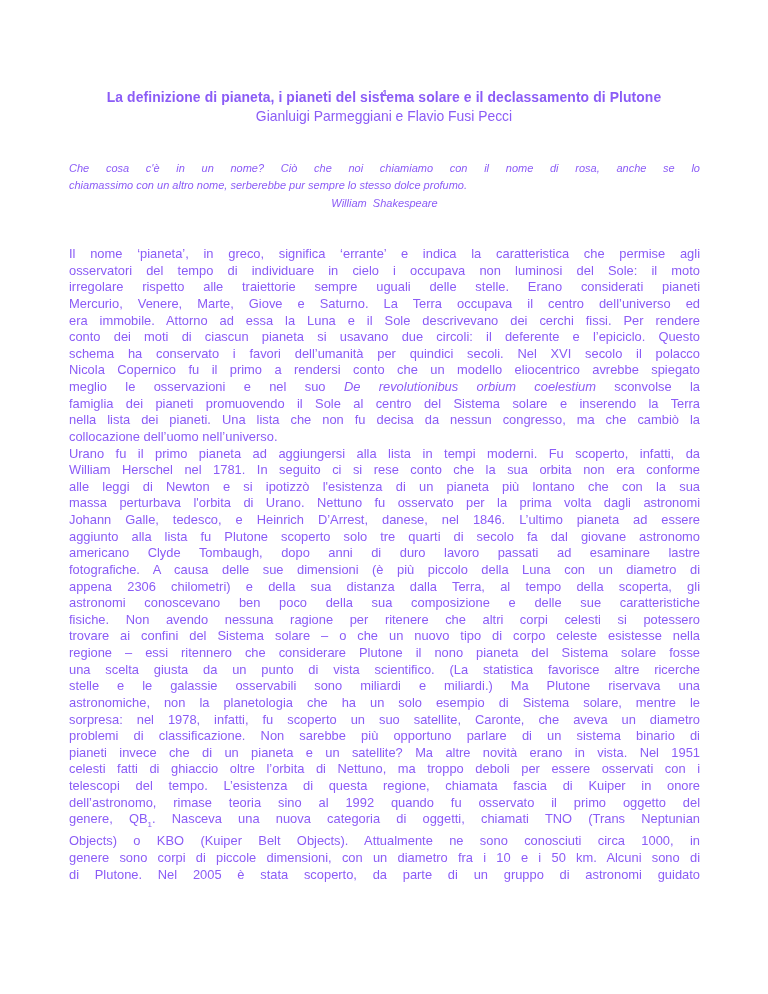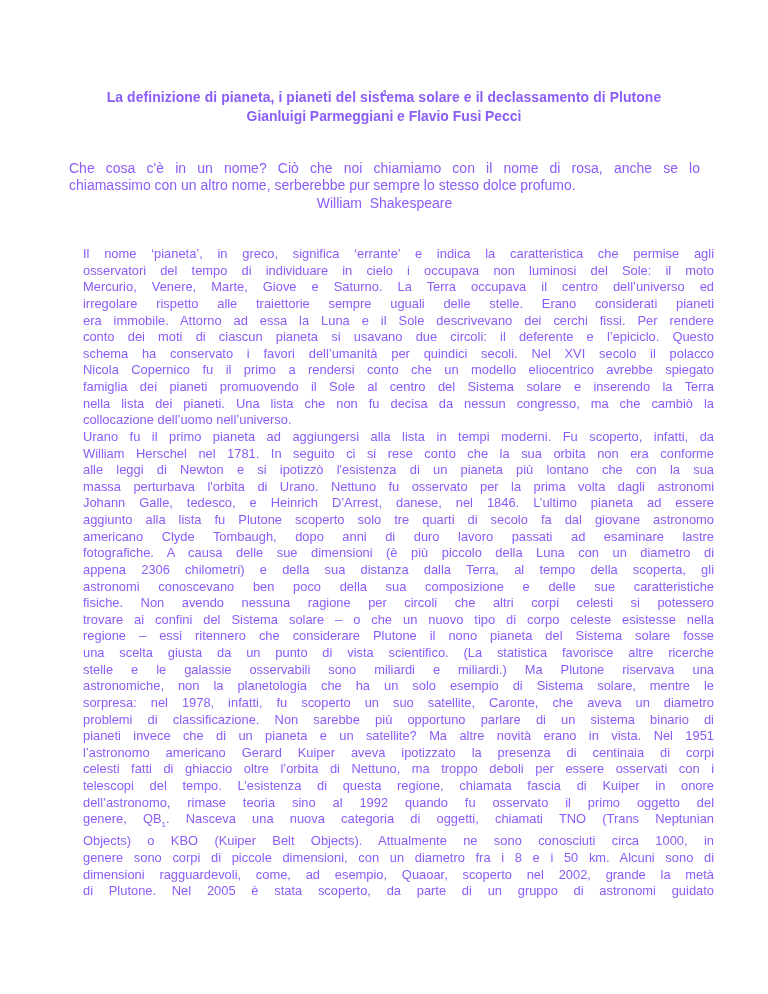--- a/index.html
+++ b/index.html
@@ -3,26 +3,26 @@
 <meta charset="utf-8">
 <style>
   html,body{margin:0;padding:0;background:#ffffff;}
   .page{
     position:relative;width:768px;height:994px;background:#ffffff;
     color:#1d1d1d;font-family:"Liberation Sans","DejaVu Sans",sans-serif;
     overflow:hidden;
   }
   .header{position:absolute;top:84px;left:0;width:100%;text-align:center;line-height:19.5px;}
   .title{margin:0;font-size:13.9px;font-weight:bold;letter-spacing:0.1px;}
-  .authors{font-size:13.9px;font-weight:bold;}
-  .quote{position:absolute;top:160px;left:69px;width:631px;font-size:14px;line-height:17.3px;}
+  .authors{font-size:13.9px;font-weight:normal;}
+  .quote{position:absolute;top:160px;left:69px;width:631px;font-style:italic;font-size:11px;line-height:17.3px;}
   .qline{text-align:justify;text-align-last:justify;}
   .qline.endline{text-align-last:left;}
   .attribution{text-align:center;white-space:pre-wrap;}
-  .bodytext{position:absolute;top:246px;left:83px;width:631px;font-size:12.9px;line-height:16.62px;}
+  .bodytext{position:absolute;top:246px;left:69px;width:631px;font-size:12.9px;line-height:16.62px;}
   .bline{text-align:justify;text-align-last:justify;text-justify:inter-word;}
   .bline.endline{text-align-last:left;}
   .it{font-style:italic;}
   .sup{font-size:0.62em;vertical-align:super;font-weight:bold;margin:0 -1px 0 -2px;}
   .sub{font-size:0.62em;vertical-align:sub;}
 </style>
 </head>
 <body>
 
 <div class="page" style="color: #8b5cf6; background: rgb(255, 255, 255);">
@@ -33,51 +33,50 @@
 
   <div class="quote">
     <div class="qline">Che cosa c'è in un nome? Ciò che noi chiamiamo con il nome di rosa, anche se lo</div>
       <div class="qline endline">chiamassimo con un altro nome, serberebbe pur sempre lo stesso dolce profumo.</div>
       <div class="attribution">William  Shakespeare</div>
   </div>
 
   <div class="bodytext">
       <div class="bline">Il nome ‘pianeta’, in greco, significa ‘errante’ e indica la caratteristica che permise agli</div>
       <div class="bline">osservatori del tempo di individuare in cielo i occupava non luminosi del Sole: il moto</div>
+      <div class="bline">irregolare rispetto alle traiettorie sempre uguali delle stelle. Erano considerati pianeti</div>
       <div class="bline">Mercurio, Venere, Marte, Giove e Saturno. La Terra occupava il centro dell’universo ed</div>
-      <div class="bline">irregolare rispetto alle traiettorie sempre uguali delle stelle. Erano considerati pianeti</div>
       <div class="bline">era immobile. Attorno ad essa la Luna e il Sole descrivevano dei cerchi fissi. Per rendere</div>
       <div class="bline">conto dei moti di ciascun pianeta si usavano due circoli: il deferente e l’epiciclo. Questo</div>
       <div class="bline">schema ha conservato i favori dell’umanità per quindici secoli. Nel XVI secolo il polacco</div>
       <div class="bline">Nicola Copernico fu il primo a rendersi conto che un modello eliocentrico avrebbe spiegato</div>
+      <div class="bline"><span>meglio le osservazioni e nel suo </span><span class="it">De revolutionibus orbium coelestium</span><span> sconvolse la</span></div>
       <div class="bline">famiglia dei pianeti promuovendo il Sole al centro del Sistema solare e inserendo la Terra</div>
       <div class="bline">nella lista dei pianeti. Una lista che non fu decisa da nessun congresso, ma che cambiò la</div>
       <div class="bline endline">collocazione dell’uomo nell’universo.</div>
       <div class="bline">Urano fu il primo pianeta ad aggiungersi alla lista in tempi moderni. Fu scoperto, infatti, da</div>
       <div class="bline">William Herschel nel 1781. In seguito ci si rese conto che la sua orbita non era conforme</div>
       <div class="bline">alle leggi di Newton e si ipotizzò l'esistenza di un pianeta più lontano che con la sua</div>
       <div class="bline">massa perturbava l'orbita di Urano. Nettuno fu osservato per la prima volta dagli astronomi</div>
       <div class="bline">Johann Galle, tedesco, e Heinrich D’Arrest, danese, nel 1846. L’ultimo pianeta ad essere</div>
       <div class="bline">aggiunto alla lista fu Plutone scoperto solo tre quarti di secolo fa dal giovane astronomo</div>
       <div class="bline">americano Clyde Tombaugh, dopo anni di duro lavoro passati ad esaminare lastre</div>
       <div class="bline">fotografiche. A causa delle sue dimensioni (è più piccolo della Luna con un diametro di</div>
       <div class="bline">appena 2306 chilometri) e della sua distanza dalla Terra, al tempo della scoperta, gli</div>
       <div class="bline">astronomi conoscevano ben poco della sua composizione e delle sue caratteristiche</div>
-      <div class="bline">fisiche. Non avendo nessuna ragione per circoli che altri corpi celesti si potessero</div>
+      <div class="bline">fisiche. Non avendo nessuna ragione per ritenere che altri corpi celesti si potessero</div>
       <div class="bline">trovare ai confini del Sistema solare – o che un nuovo tipo di corpo celeste esistesse nella</div>
       <div class="bline">regione – essi ritennero che considerare Plutone il nono pianeta del Sistema solare fosse</div>
       <div class="bline">una scelta giusta da un punto di vista scientifico. (La statistica favorisce altre ricerche</div>
       <div class="bline">stelle e le galassie osservabili sono miliardi e miliardi.) Ma Plutone riservava una</div>
       <div class="bline">astronomiche, non la planetologia che ha un solo esempio di Sistema solare, mentre le</div>
       <div class="bline">sorpresa: nel 1978, infatti, fu scoperto un suo satellite, Caronte, che aveva un diametro</div>
       <div class="bline">problemi di classificazione. Non sarebbe più opportuno parlare di un sistema binario di</div>
       <div class="bline">pianeti invece che di un pianeta e un satellite? Ma altre novità erano in vista. Nel 1951</div>
-      <div class="bline">l’astronomo americano Gerard Kuiper aveva ipotizzato la presenza di centinaia di corpi</div>
       <div class="bline">celesti fatti di ghiaccio oltre l’orbita di Nettuno, ma troppo deboli per essere osservati con i</div>
       <div class="bline">telescopi del tempo. L’esistenza di questa regione, chiamata fascia di Kuiper in onore</div>
       <div class="bline">dell’astronomo, rimase teoria sino al 1992 quando fu osservato il primo oggetto del</div>
       <div class="bline"><span>genere, QB</span><span class="sub">1</span><span>. Nasceva una nuova categoria di oggetti, chiamati TNO (Trans Neptunian</span></div>
       <div class="bline">Objects) o KBO (Kuiper Belt Objects). Attualmente ne sono conosciuti circa 1000, in</div>
-      <div class="bline">genere sono corpi di piccole dimensioni, con un diametro fra i 8 e i 50 km. Alcuni sono di</div>
-      <div class="bline">dimensioni ragguardevoli, come, ad esempio, Quaoar, scoperto nel 2002, grande la metà</div>
+      <div class="bline">genere sono corpi di piccole dimensioni, con un diametro fra i 10 e i 50 km. Alcuni sono di</div>
       <div class="bline">di Plutone. Nel 2005 è stata scoperto, da parte di un gruppo di astronomi guidato</div>
     </div>
 </div>
 
 </body></html>

